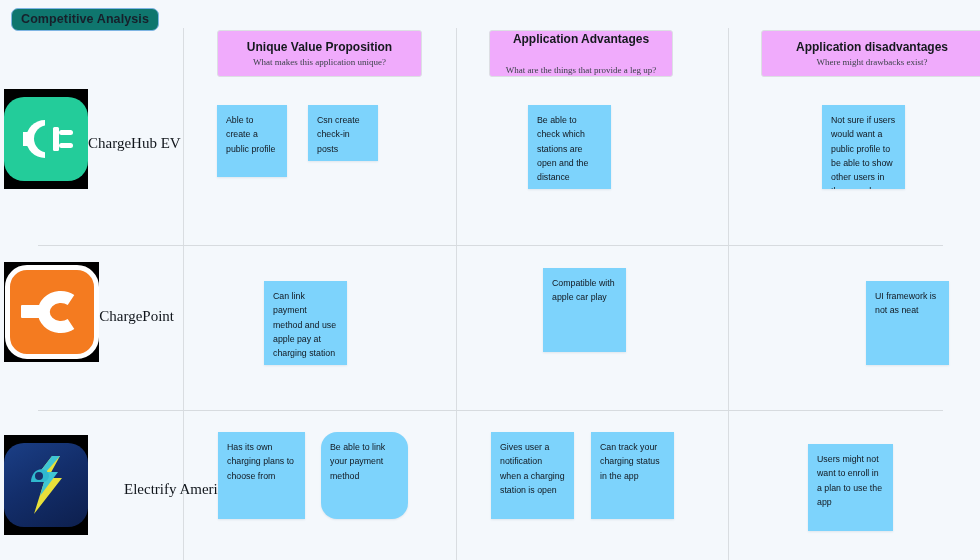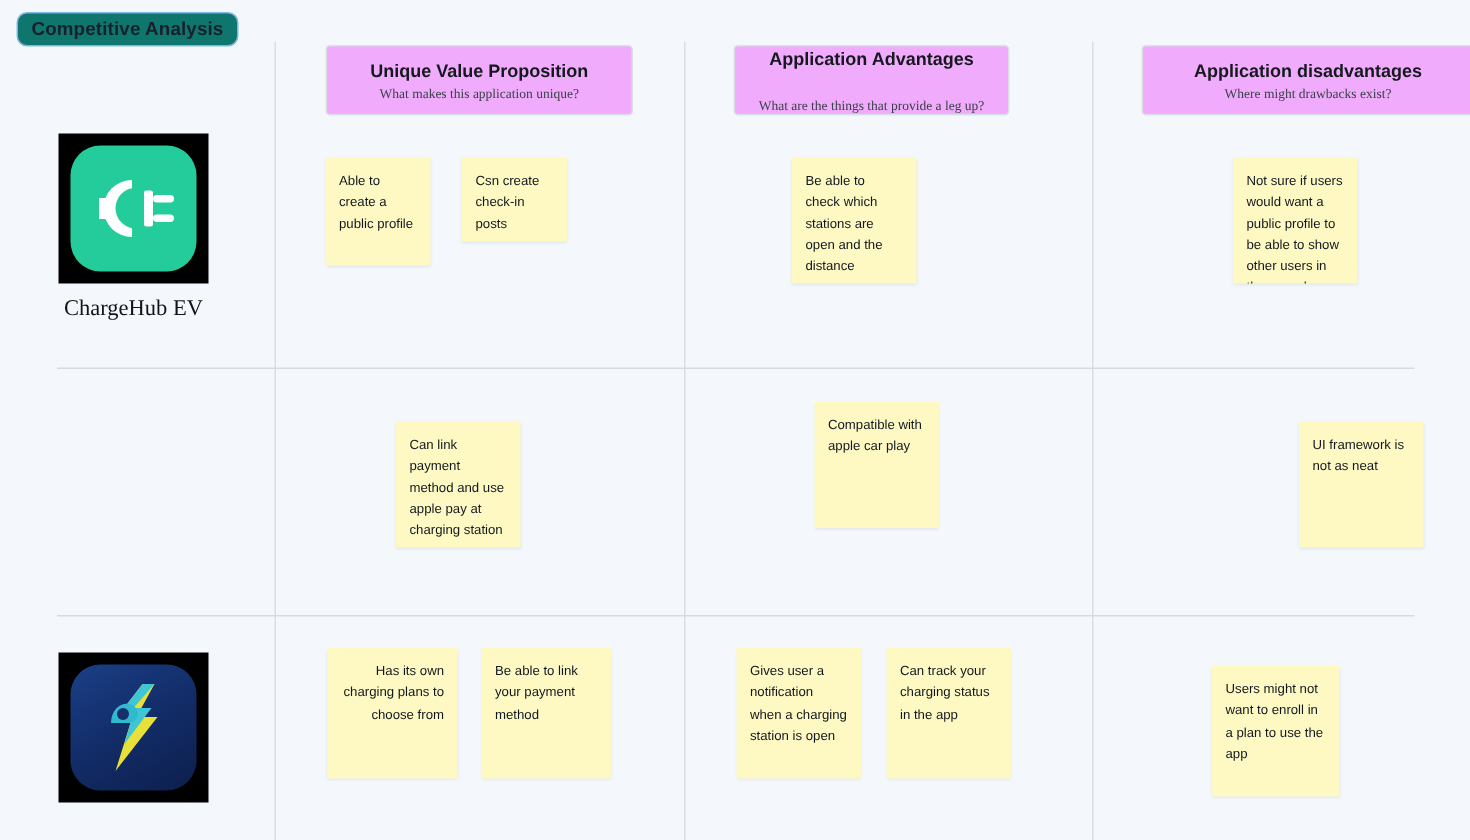--- a/index.html
+++ b/index.html
@@ -90,21 +90,20 @@
     text-align: center;
     white-space: nowrap;
   }
 
   
   .app-block {
     position: absolute;
     width: 170px;
     left: 4px;
     display: flex;
-    flex-direction: column;
     align-items: center;
   }
   .app-icon-outer {
     width: 100px;
     height: 100px;
     background: #000000;
     display: flex;
     align-items: center;
     justify-content: center;
     box-sizing: border-box;
@@ -138,21 +137,21 @@
     border-radius: 22px;
   }
   
   .ic-electrify {
     background: linear-gradient(150deg, #1b3f86 0%, #132e6b 45%, #0d1f4d 100%);
   }
 
   
   .note {
     position: absolute;
-    background: #fef9c3;
+    background: #7dd3fc;
     box-sizing: border-box;
     padding: 8px 9px 8px 9px;
     font-size: 8.8px;
     line-height: 1.62;
     color: #11171f;
     overflow: hidden;
     box-shadow: 0 1px 2px rgba(40,70,100,0.10);
   }
   .note-text {
     display: block;
@@ -213,20 +212,31 @@
   </div>
 
   <div class="note" style="left:528px; top:105px; width:83px; height:84px;">
     <span class="note-text">Be able to check which stations are open and the distance</span>
   </div>
 
   <div class="note" style="left:822px; top:105px; width:83px; height:84px;">
     <span class="note-text">Not sure if users would want a public profile to be able to show other users in the app where they are</span>
   </div>
 
+  <div class="app-block" style="top:262px;">
+    <div class="app-icon-outer">
+      <div class="app-icon-inner ic-chargepoint">
+        <svg width="62" height="56" viewBox="0 0 62 56" aria-hidden="true">
+          <rect x="0" y="21" width="22" height="13" rx="1" fill="#ffffff"></rect>
+          <path d="M50 16 A17 15 0 1 0 50 40" fill="none" stroke="#ffffff" stroke-width="12" stroke-linecap="butt"></path>
+        </svg>
+      </div>
+    </div>
+    <div class="app-name">ChargePoint</div>
+  </div>
 
   <div class="note" style="left:543px; top:268px; width:83px; height:84px;">
     <span class="note-text">Compatible with apple car play</span>
   </div>
 
   <div class="note" style="left:264px; top:281px; width:83px; height:84px;">
     <span class="note-text">Can link payment method and use apple pay at charging station</span>
   </div>
 
   <div class="note" style="left:866px; top:281px; width:83px; height:84px;">
@@ -240,24 +250,24 @@
           <path d="M34 4 L14 30 L26 30 L16 62 L44 26 L30 26 L42 4 Z" fill="#e8e03a"></path>
           <path d="M34 4 L14 30 L26 30 L22 44 L40 20 L28 20 L42 4 Z" fill="#3fc6d4"></path>
           <path d="M13 30 C13 21 20 15 27 18 C33 21 32 29 25 30 L13 30 Z" fill="#30b9cf"></path>
           <circle cx="21" cy="24" r="4" fill="#17306b"></circle>
         </svg>
       </div>
     </div>
     <div class="app-name">Electrify America</div>
   </div>
 
-  <div class="note" style="left:218px; top:432px; width:87px; height:87px;text-align:right;">
+  <div class="note" style="left:218px; top:432px; width:87px; height:87px;">
     <span class="note-text">Has its own charging plans to choose from</span>
   </div>
-  <div class="note" style="left:321px; top:432px; width:87px; height:87px;">
+  <div class="note" style="left:321px; top:432px; width:87px; height:87px;border-radius:16px;">
     <span class="note-text">Be able to link your payment method</span>
   </div>
 
   <div class="note" style="left:491px; top:432px; width:83px; height:87px;">
     <span class="note-text">Gives user a notification when a charging station is open</span>
   </div>
   <div class="note" style="left:591px; top:432px; width:83px; height:87px;">
     <span class="note-text">Can track your charging status in the app</span>
   </div>
 

